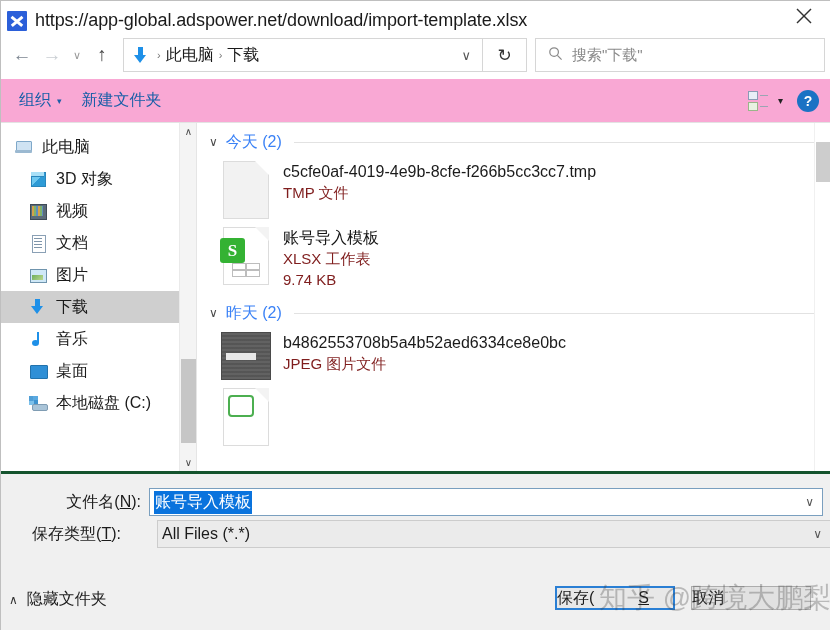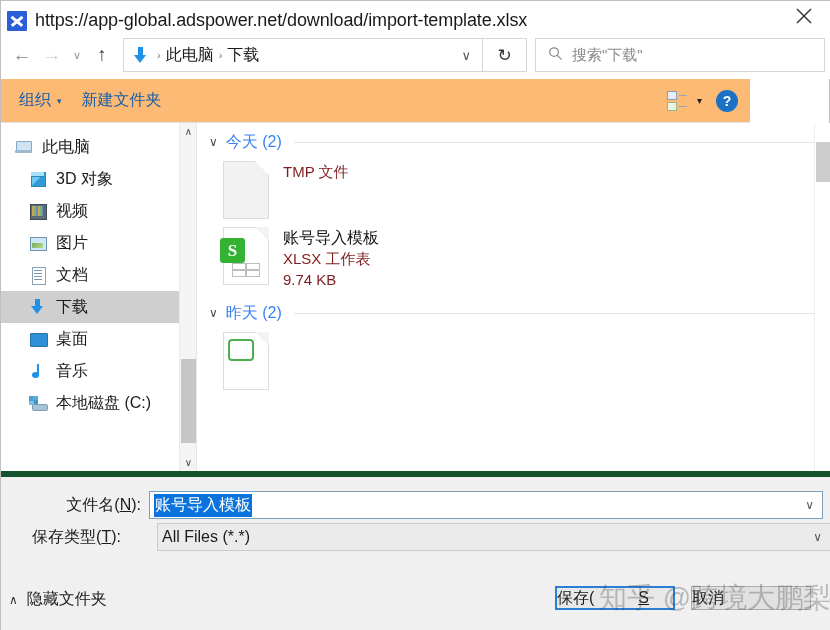--- a/index.html
+++ b/index.html
@@ -110,22 +110,22 @@
     background: #ffffff;
     display: flex; align-items: center;
     padding-left: 12px;
   }
   .search-ico { color: #8a8a8a; font-size: 15px; margin-right: 9px; }
   .search-ph { color: #8a8a8a; font-size: 15px; white-space: nowrap; }
 
   
   .cmdrow {
     position: absolute; left: 0; top: 78px;
-    width: 749px; height: 44px;
-    background: #fdba74;
+    width: 830px; height: 44px;
+    background: #f9a8d4;
     border-bottom: 1px solid #e3e3e3;
     display: flex; align-items: center;
   }
   .cmd-item {
     font-size: 16px; color: #1a5fa8;
     display: flex; align-items: center;
     padding: 0 10px; height: 30px; white-space: nowrap;
   }
   .cmd-item.organize { margin-left: 8px; }
   .cmd-caret { font-size: 9px; margin-left: 6px; color: #1a5fa8; }
@@ -343,21 +343,21 @@
     position: absolute; left: 1px; width: 15px;
     top: 19px; height: 40px;
     background: #cdcdcd;
   }
 
   
   .formarea {
     position: absolute; left: 0; top: 470px;
     width: 830px; height: 100px;
     background: #f0f0f0;
-    border-top: 6px solid #14532d;
+    border-top: 3px solid #14532d;
   }
   .formrow {
     position: absolute; left: 0;
     width: 830px; height: 28px;
     display: flex; align-items: center;
   }
   .formrow.r1 { top: 14px; }
   .formrow.r2 { top: 46px; gap: 28px; }
   .form-label {
     width: 148px; text-align: right; padding-right: 8px;
@@ -494,38 +494,38 @@
         </div>
         <div class="side-item indent">
           <span class="side-ico ic-3d"></span>
           <span class="side-label">3D 对象</span>
         </div>
         <div class="side-item indent">
           <span class="side-ico ic-video"></span>
           <span class="side-label">视频</span>
         </div>
         <div class="side-item indent">
+          <span class="side-ico ic-doc"></span>
+          <span class="side-label">文档</span>
+        </div>
+        <div class="side-item indent">
           <span class="side-ico ic-pic"></span>
           <span class="side-label">图片</span>
-        </div>
-        <div class="side-item indent">
-          <span class="side-ico ic-doc"></span>
-          <span class="side-label">文档</span>
         </div>
         <div class="side-item indent selected">
           <span class="side-ico ic-dl"></span>
           <span class="side-label">下载</span>
         </div>
         <div class="side-item indent">
+          <span class="side-ico ic-music"></span>
+          <span class="side-label">音乐</span>
+        </div>
+        <div class="side-item indent">
           <span class="side-ico ic-desk"></span>
           <span class="side-label">桌面</span>
-        </div>
-        <div class="side-item indent">
-          <span class="side-ico ic-music"></span>
-          <span class="side-label">音乐</span>
         </div>
         <div class="side-item indent">
           <span class="side-ico ic-disk"></span>
           <span class="side-label">本地磁盘 (C:)</span>
         </div>
       </div>
       <div class="side-scroll">
         <div class="sb-arrow">∧</div>
         <div class="side-thumb"></div>
         <div class="sb-arrow bottom">∨</div>
@@ -538,20 +538,21 @@
         <span class="grp-caret">∨</span>
         <span class="grp-name">今天 (2)</span>
         <span class="grp-rule"></span>
       </div>
 
       <div class="fitem">
         <div class="fthumb">
           <div class="ico-blank"></div>
         </div>
         <div class="fmeta">
+          <div class="fname">c5cfe0af-4019-4e9b-8cfe-f266b5cc3cc7.tmp</div>
           <div class="fsub">TMP 文件</div>
         </div>
       </div>
 
       <div class="fitem">
         <div class="fthumb">
           <div class="ico-xlsx">
             <div class="corner"></div>
             <div class="badge">S</div>
             <div class="grid"></div>
@@ -563,20 +564,29 @@
           <div class="fsub">9.74 KB</div>
         </div>
       </div>
 
       <div class="group-head">
         <span class="grp-caret">∨</span>
         <span class="grp-name">昨天 (2)</span>
         <span class="grp-rule"></span>
       </div>
 
+      <div class="fitem">
+        <div class="fthumb">
+          <div class="ico-jpeg"></div>
+        </div>
+        <div class="fmeta">
+          <div class="fname">b4862553708b5a4b52aed6334ce8e0bc</div>
+          <div class="fsub">JPEG 图片文件</div>
+        </div>
+      </div>
 
       <div class="fitem">
         <div class="fthumb">
           <div class="ico-green-sheet">
             <div class="corner"></div>
             <div class="gb"></div>
           </div>
         </div>
       </div>
 

